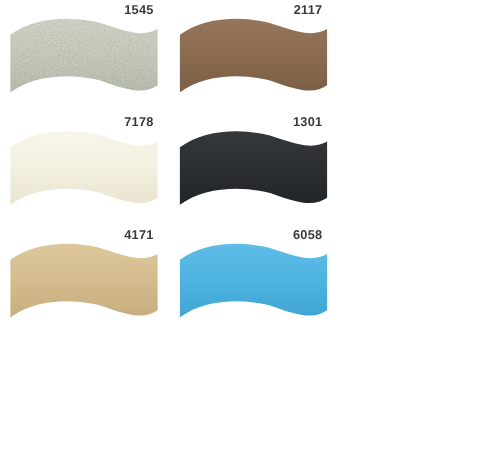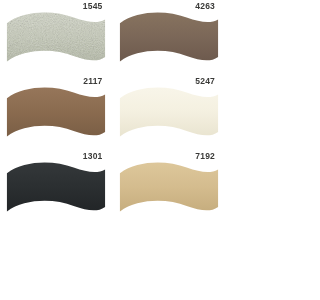--- a/index.html
+++ b/index.html
@@ -88,51 +88,36 @@
             <clipPath id="clip-0">
               <path d="M 4,14 C 22,0 52,0 72,8 C 86,13 96,15 104,10 L 104,50 C 96,56 86,54 72,49 C 52,41 22,41 4,55 Z"></path>
             </clipPath>
           </defs>
           <path d="M 4,14 C 22,0 52,0 72,8 C 86,13 96,15 104,10 L 104,50 C 96,56 86,54 72,49 C 52,41 22,41 4,55 Z" fill="url(#grad-0)"></path>
           <rect x="0" y="0" width="108" height="64" filter="url(#speck-0)" clip-path="url(#clip-0)" class="texture-speckle"></rect>
         </svg>
       </div>
     </div>
     <div class="swatch-cell">
-      <div class="swatch-label">4263</div>
-      <div class="swatch-wave-wrap">
-        <svg class="swatch-wave-svg" viewBox="0 0 108 64" preserveAspectRatio="none">
-          <defs>
-            <linearGradient id="grad-1" x1="0" y1="0" x2="0" y2="1">
-              <stop offset="0" stop-color="#87735f"></stop>
-              <stop offset="0.5" stop-color="#7b6758"></stop>
-              <stop offset="1" stop-color="#6d5a4d"></stop>
-            </linearGradient>
-          </defs>
-          <path d="M 4,14 C 22,0 52,0 72,8 C 86,13 96,15 104,10 L 104,50 C 96,56 86,54 72,49 C 52,41 22,41 4,55 Z" fill="url(#grad-1)"></path>
-        </svg>
-      </div>
-    </div>
-    <div class="swatch-cell">
       <div class="swatch-label">2117</div>
       <div class="swatch-wave-wrap">
         <svg class="swatch-wave-svg" viewBox="0 0 108 64" preserveAspectRatio="none">
           <defs>
             <linearGradient id="grad-3" x1="0" y1="0" x2="0" y2="1">
               <stop offset="0" stop-color="#96765a"></stop>
               <stop offset="0.5" stop-color="#8a6b4f"></stop>
               <stop offset="1" stop-color="#7a5e45"></stop>
             </linearGradient>
           </defs>
           <path d="M 4,14 C 22,0 52,0 72,8 C 86,13 96,15 104,10 L 104,50 C 96,56 86,54 72,49 C 52,41 22,41 4,55 Z" fill="url(#grad-3)"></path>
         </svg>
       </div>
     </div>
     <div class="swatch-cell">
-      <div class="swatch-label">5247</div>
+      <div class="swatch-label">7178</div>
       <div class="swatch-wave-wrap">
         <svg class="swatch-wave-svg" viewBox="0 0 108 64" preserveAspectRatio="none">
           <defs>
             <linearGradient id="grad-4" x1="0" y1="0" x2="0" y2="1">
               <stop offset="0" stop-color="#f8f5e9"></stop>
               <stop offset="0.5" stop-color="#f4f0e0"></stop>
               <stop offset="1" stop-color="#e9e4d0"></stop>
             </linearGradient>
           </defs>
           <path d="M 4,14 C 22,0 52,0 72,8 C 86,13 96,15 104,10 L 104,50 C 96,56 86,54 72,49 C 52,41 22,41 4,55 Z" fill="url(#grad-4)"></path>
@@ -148,27 +133,42 @@
               <stop offset="0" stop-color="#34383a"></stop>
               <stop offset="0.5" stop-color="#2b2f31"></stop>
               <stop offset="1" stop-color="#222527"></stop>
             </linearGradient>
           </defs>
           <path d="M 4,14 C 22,0 52,0 72,8 C 86,13 96,15 104,10 L 104,50 C 96,56 86,54 72,49 C 52,41 22,41 4,55 Z" fill="url(#grad-5)"></path>
         </svg>
       </div>
     </div>
     <div class="swatch-cell">
-      <div class="swatch-label">7192</div>
+      <div class="swatch-label">4171</div>
       <div class="swatch-wave-wrap">
         <svg class="swatch-wave-svg" viewBox="0 0 108 64" preserveAspectRatio="none">
           <defs>
             <linearGradient id="grad-6" x1="0" y1="0" x2="0" y2="1">
               <stop offset="0" stop-color="#ddc79b"></stop>
               <stop offset="0.5" stop-color="#d4bc8e"></stop>
               <stop offset="1" stop-color="#c6ad7e"></stop>
             </linearGradient>
           </defs>
           <path d="M 4,14 C 22,0 52,0 72,8 C 86,13 96,15 104,10 L 104,50 C 96,56 86,54 72,49 C 52,41 22,41 4,55 Z" fill="url(#grad-6)"></path>
         </svg>
       </div>
     </div>
+    <div class="swatch-cell">
+      <div class="swatch-label">6058</div>
+      <div class="swatch-wave-wrap">
+        <svg class="swatch-wave-svg" viewBox="0 0 108 64" preserveAspectRatio="none">
+          <defs>
+            <linearGradient id="grad-7" x1="0" y1="0" x2="0" y2="1">
+              <stop offset="0" stop-color="#5dbde6"></stop>
+              <stop offset="0.5" stop-color="#4eb3e0"></stop>
+              <stop offset="1" stop-color="#40a5d4"></stop>
+            </linearGradient>
+          </defs>
+          <path d="M 4,14 C 22,0 52,0 72,8 C 86,13 96,15 104,10 L 104,50 C 96,56 86,54 72,49 C 52,41 22,41 4,55 Z" fill="url(#grad-7)"></path>
+        </svg>
+      </div>
+    </div>
   </div>
 
 </body></html>

